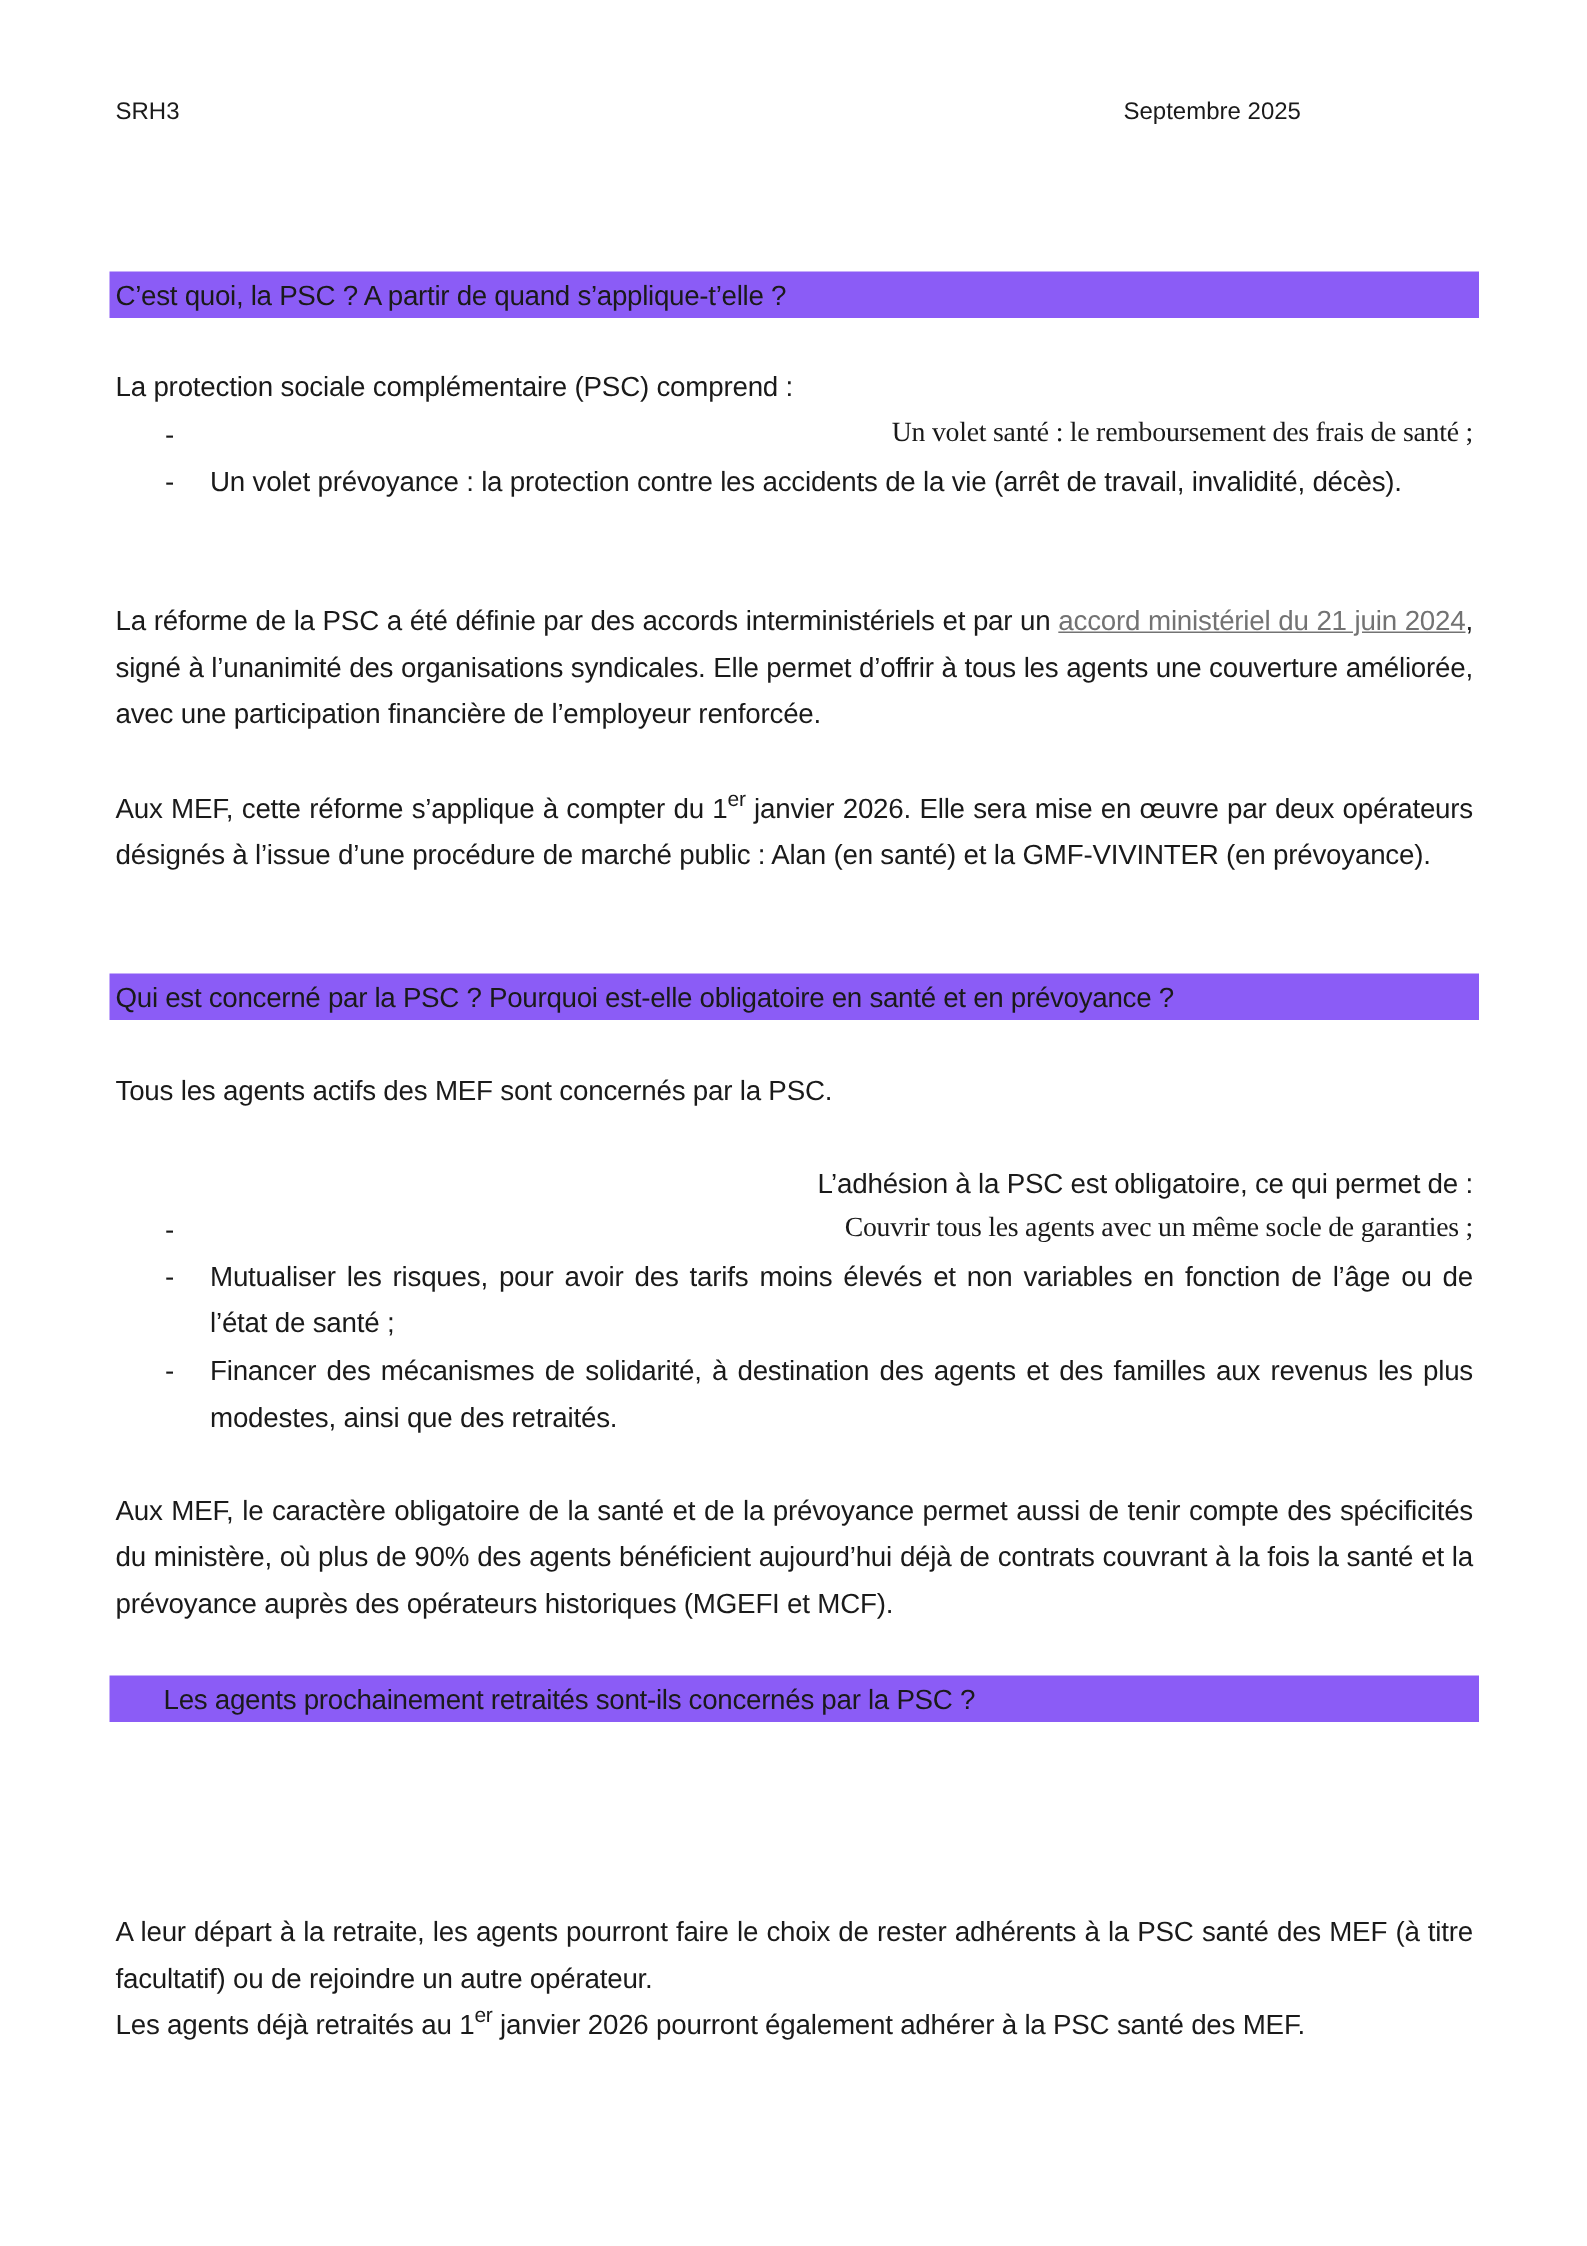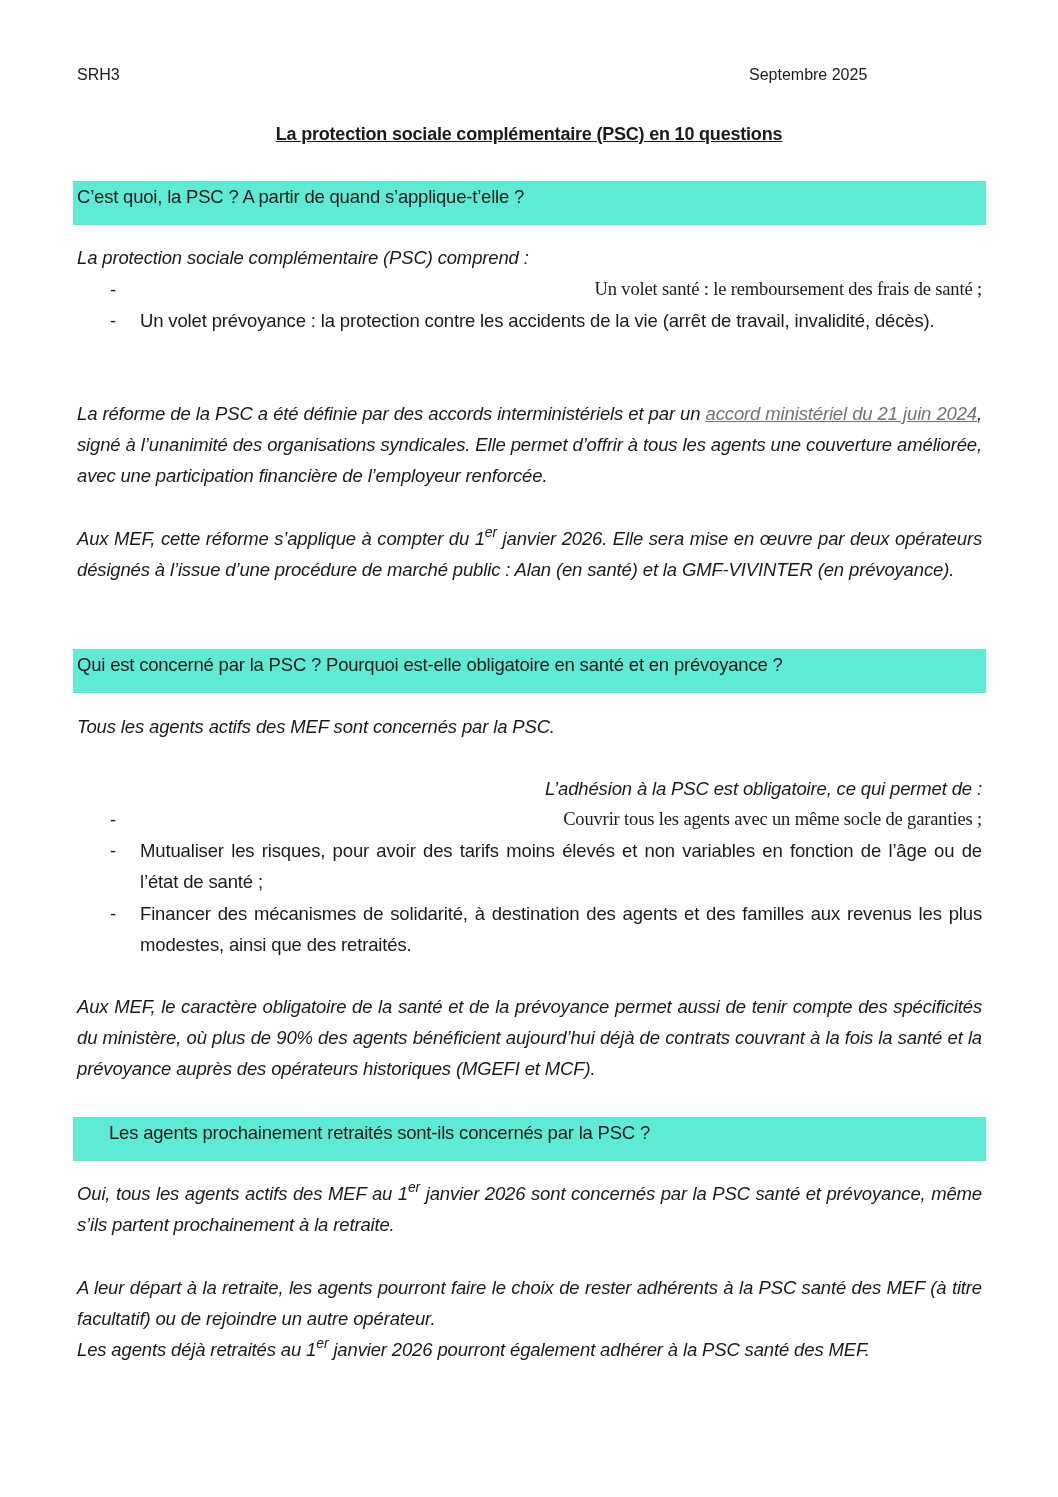--- a/index.html
+++ b/index.html
@@ -11,45 +11,44 @@
   .page { position: absolute; left: 0; top: 0; width: 1058px; height: 1497px; }
   .hdr { position: absolute; top: 66px; font-size: 16px; }
   .hdr-left { left: 77px; }
   .hdr-right { left: 749px; }
   .title {
     position: absolute; top: 124px; left: 0; width: 1058px; text-align: center;
     font-size: 18px; font-weight: bold; text-decoration: underline;
     letter-spacing: -0.2px;
   }
   .q {
-    position: absolute; left: 73px; width: 913px; height: 44px;
-    background: #5eead4; font-size: 18.5px; line-height: 31px;
+    position: absolute; left: 73px; width: 913px; height: 31px;
+    background: #8b5cf6; font-size: 18.5px; line-height: 31px;
     padding-left: 4px; box-sizing: border-box; letter-spacing: -0.2px;
   }
   .p {
     position: absolute; left: 77px; width: 905px; font-size: 18.5px;
-    line-height: 31.2px; text-align: justify; letter-spacing: -0.15px; font-style: italic;
+    line-height: 31.2px; text-align: justify; letter-spacing: -0.15px;
   }
   .p.nojust { text-align: left; }
   .li { position: absolute; left: 77px; width: 905px; font-size: 18.5px; line-height: 31.2px; }
   .li .dash { position: absolute; left: 33px; top: 0; }
   .li .txt { position: absolute; left: 63px; width: 842px; text-align: justify; letter-spacing: -0.15px; }
   .li .txt.nojust { text-align: right; font-family: Liberation Serif, serif; }
   a.link { color: #737373; text-decoration: underline; }
   sup { font-size: 14px; vertical-align: 8px; line-height: 0; }
 </style>
 </head>
 <body>
 
 <div class="page">
 
   <div class="hdr hdr-left">SRH3</div>
   <div class="hdr hdr-right">Septembre 2025</div>
 
-  <div class="title">La protection sociale complémentaire (PSC) en 10 questions</div>
 
   <div class="q" style="top:181px;">C’est quoi, la PSC ? A partir de quand s’applique-t’elle ?</div>
 
   <div class="p nojust" style="top:242px;">La protection sociale complémentaire (PSC) comprend :</div>
 
   <div class="li" style="top:274px;">
     <span class="dash">-</span>
     <span class="txt nojust">Un volet santé : le remboursement des frais de santé ;</span>
   </div>
   <div class="li" style="top:305px;">
@@ -81,23 +80,20 @@
   </div>
   <div class="li" style="top:898px;">
     <span class="dash">-</span>
     <span class="txt">Financer des mécanismes de solidarité, à destination des agents et des familles aux revenus les plus modestes, ainsi que des retraités.</span>
   </div>
 
   <div class="p" style="top:991px;">Aux MEF, le caractère obligatoire de la santé et de la prévoyance permet aussi de tenir compte des spécificités du ministère, où plus de 90% des agents bénéficient aujourd’hui déjà de contrats couvrant à la fois la santé et la prévoyance auprès des opérateurs historiques (MGEFI et MCF).</div>
 
   <div class="q" style="top:1117px;padding-left:36px;">Les agents prochainement retraités sont-ils concernés par la PSC ?</div>
 
-  <div class="p" style="top:1178px;">
-    <span>Oui, tous les agents actifs des MEF au 1</span><sup>er</sup><span> janvier 2026 sont concernés par la PSC santé et prévoyance, même s’ils partent prochainement à la retraite.</span>
-  </div>
 
   <div class="p" style="top:1272px;">A leur départ à la retraite, les agents pourront faire le choix de rester adhérents à la PSC santé des MEF (à titre facultatif) ou de rejoindre un autre opérateur.</div>
 
   <div class="p nojust" style="top:1334px;">
     <span>Les agents déjà retraités au 1</span><sup>er</sup><span> janvier 2026 pourront également adhérer à la PSC santé des MEF.</span>
   </div>
 
 </div>
 
 </body></html>

